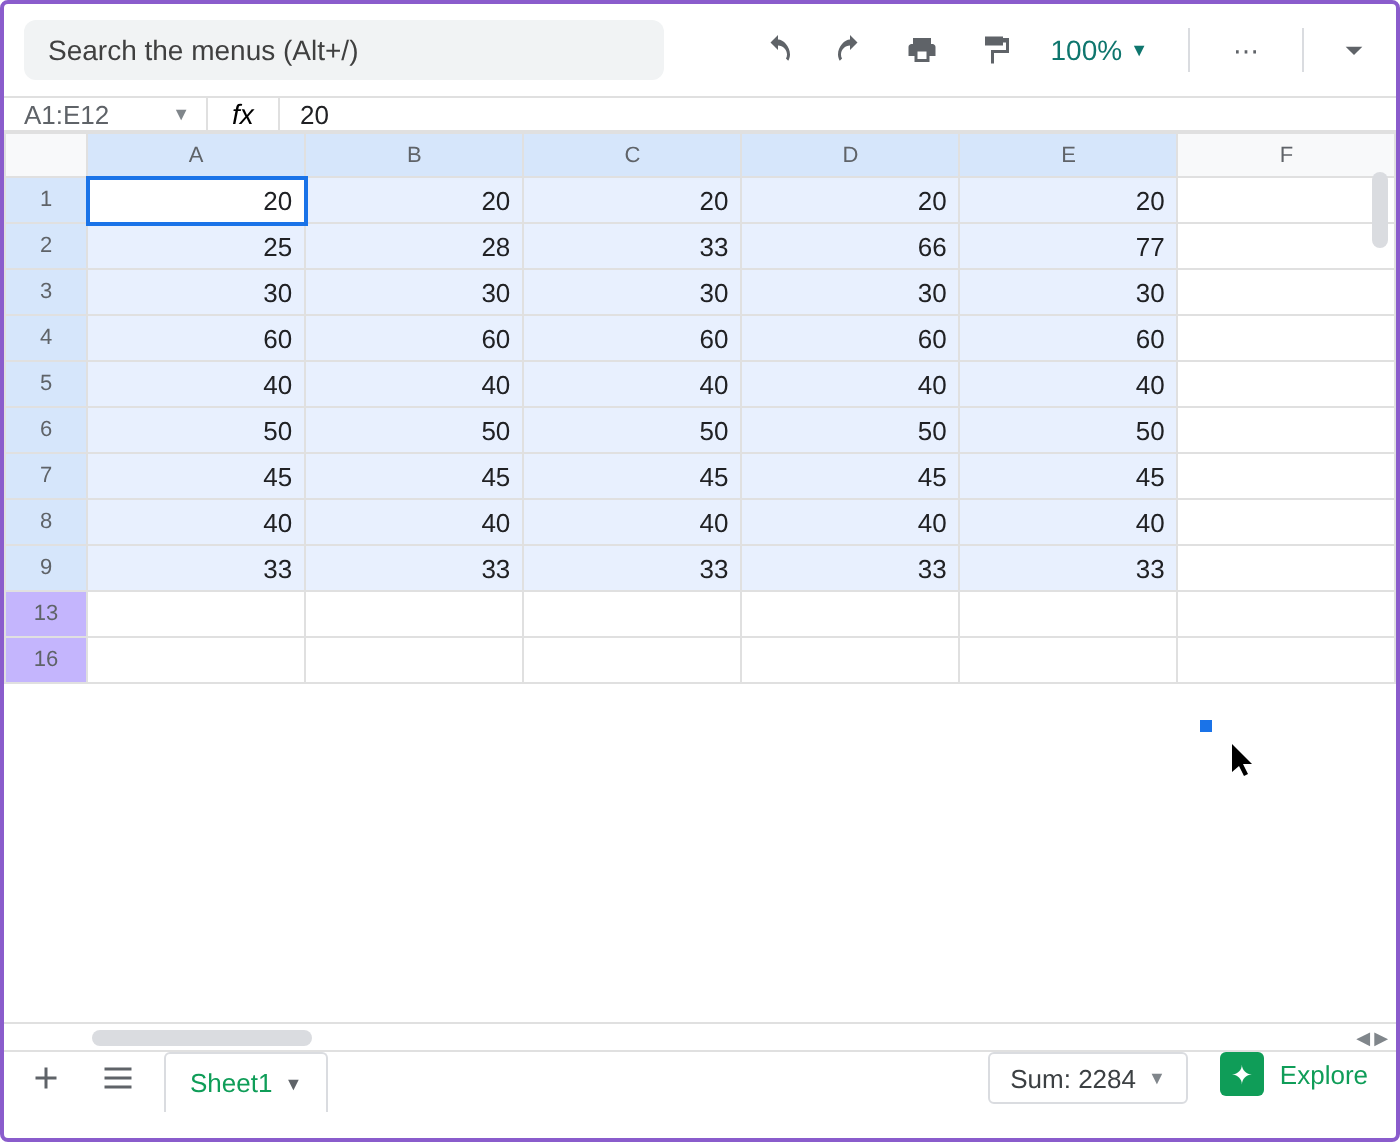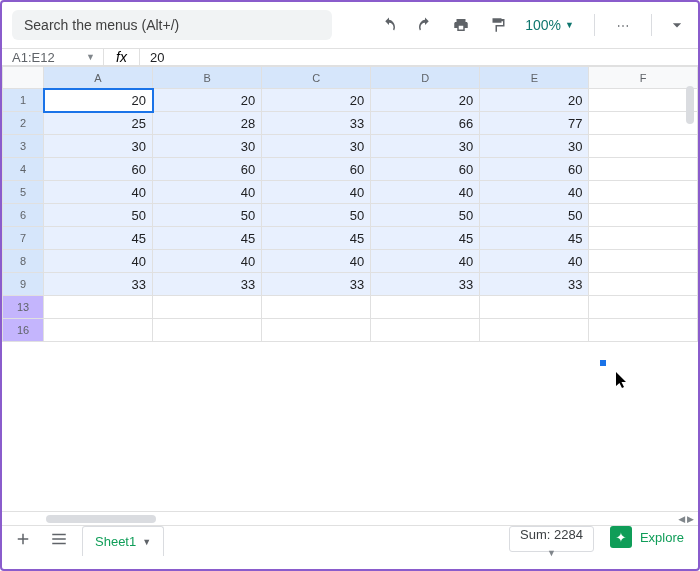--- a/index.html
+++ b/index.html
@@ -31,21 +31,21 @@
 .cursor-img { position: absolute; left: 614px; top: 306px; pointer-events: none; }
 .v-scroll { position: absolute; right: 2px; top: 80px; width: 10px; height: 440px; }
 .v-thumb { background: #dadce0; width: 8px; height: 38px; border-radius: 4px; margin-top: 4px; }
 .h-scroll-row { display: flex; align-items: center; height: 14px; border-top: 1px solid #e0e0e0; }
 .h-track { margin-left: 42px; flex: 1; height: 10px; position: relative; }
 .h-thumb { background: #dadce0; height: 8px; width: 110px; border-radius: 4px; position: absolute; left: 2px; top: 1px; }
 .h-nav { display: flex; gap: 2px; margin-right: 4px; color: #80868b; font-size: 9px; }
 .bottom-bar { display: flex; align-items: flex-start; height: 32px; border-top: 1px solid #e0e0e0; padding: 0 8px; gap: 10px; }
 .bb-icon { width: 26px; height: 26px; display: flex; align-items: center; justify-content: center; color: #5f6368; cursor: pointer; }
 .sheet-tab { background: #fff; border: 1px solid #dadce0; border-bottom: none; border-radius: 3px 3px 0 0; height: 30px; display: flex; align-items: center; padding: 0 12px; gap: 6px; color: #0f9d58; font-weight: 500; font-size: 13px; cursor: pointer; }
-.sum-box { background: #fff; border: 1px solid #dadce0; border-radius: 3px; height: 26px; display: flex; align-items: center; padding: 0 10px; gap: 6px; font-size: 13px; color: #3c4043; cursor: pointer; flex-direction: column; }
+.sum-box { background: #fff; border: 1px solid #dadce0; border-radius: 3px; height: 26px; display: flex; align-items: center; padding: 0 10px; gap: 6px; font-size: 13px; color: #3c4043; cursor: pointer; }
 .explore-btn { display: flex; align-items: center; gap: 8px; color: #0f9d58; font-size: 13px; cursor: pointer; padding: 0 6px; }
 .explore-star { width: 22px; height: 22px; background: #0f9d58; border-radius: 3px; display: flex; align-items: center; justify-content: center; color: #fff; font-size: 13px; }
 </style>
 </head>
 <body>
 
 <div class="toolbar">
   <div class="search-box">
     <span>Search the menus (Alt+/)</span>
   </div>

